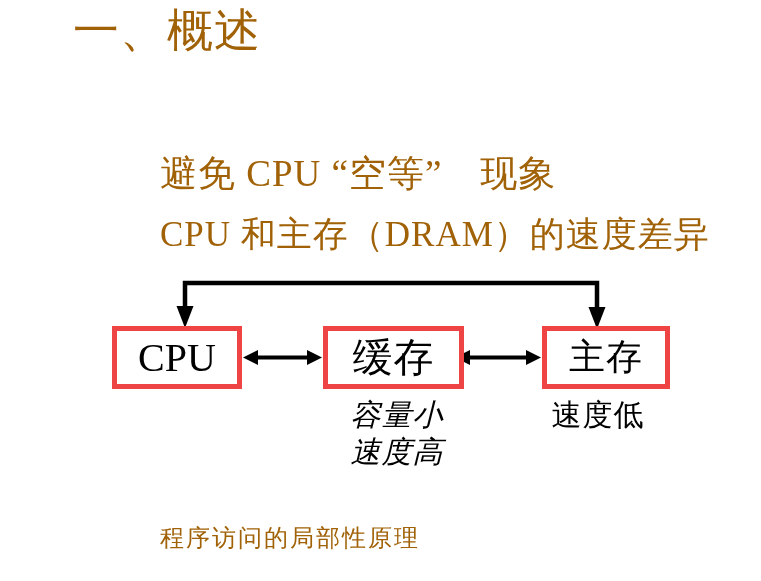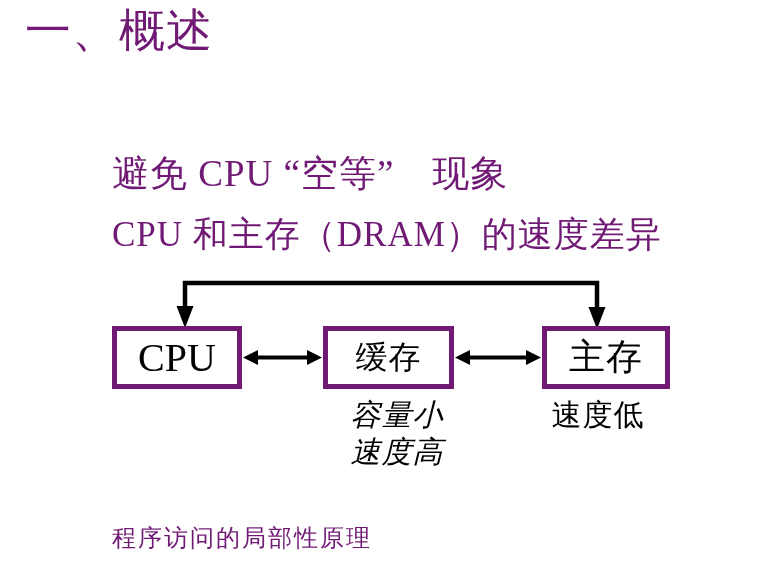--- a/index.html
+++ b/index.html
@@ -5,41 +5,41 @@
   html, body { margin: 0; padding: 0; background: #ffffff; }
   .slide {
     position: relative;
     width: 761px;
     height: 581px;
     background: #ffffff;
     overflow: hidden;
     font-family: "Liberation Serif", "DejaVu Serif", serif;
     color: #000000;
   }
-  .txt { position: absolute; white-space: nowrap; color: #701a75; }
+  .txt { position: absolute; white-space: nowrap; color: #a16207; margin-left: 48px; }
   .title    { left: 25px;  top: 4px;   font-size: 46px; line-height: 54px; letter-spacing: 1px; }
   .section  { left: 83px;  top: 84px;  font-size: 42px; line-height: 50px; letter-spacing: 1px; }
   .body1    { left: 112px; top: 152px; font-size: 37px; line-height: 44px; letter-spacing: 1px; }
   .body2    { left: 112px; top: 213px; font-size: 35px; line-height: 44px; letter-spacing: 1px; }
   .body3    { left: 112px; top: 516px; font-size: 24px; line-height: 44px; letter-spacing: 2px; }
   .diagram { position: absolute; left: 0; top: 0; width: 761px; height: 581px; }
   .arrows-svg { position: absolute; left: 0; top: 0; }
   .dbox {
     position: absolute;
     top: 326px;
     height: 63px;
-    border: 5px solid #701a75;
+    border: 5px solid #ef4444;
     box-sizing: border-box;
     background: #ffffff;
     display: flex;
     align-items: center;
     justify-content: center;
   }
   .dbox-cpu    { left: 112px; width: 130px; font-size: 40px; }
-  .dbox-cache  { left: 323px; width: 131px; font-size: 32px; letter-spacing: 1px; }
+  .dbox-cache  { left: 323px; width: 141px; font-size: 40px; letter-spacing: 1px; }
   .dbox-memory { left: 542px; width: 128px; font-size: 36px; letter-spacing: 1px; }
   .note {
     position: absolute;
     top: 396px;
     width: 140px;
     text-align: center;
     font-size: 30px;
     line-height: 37px;
     letter-spacing: 1px;
   }

